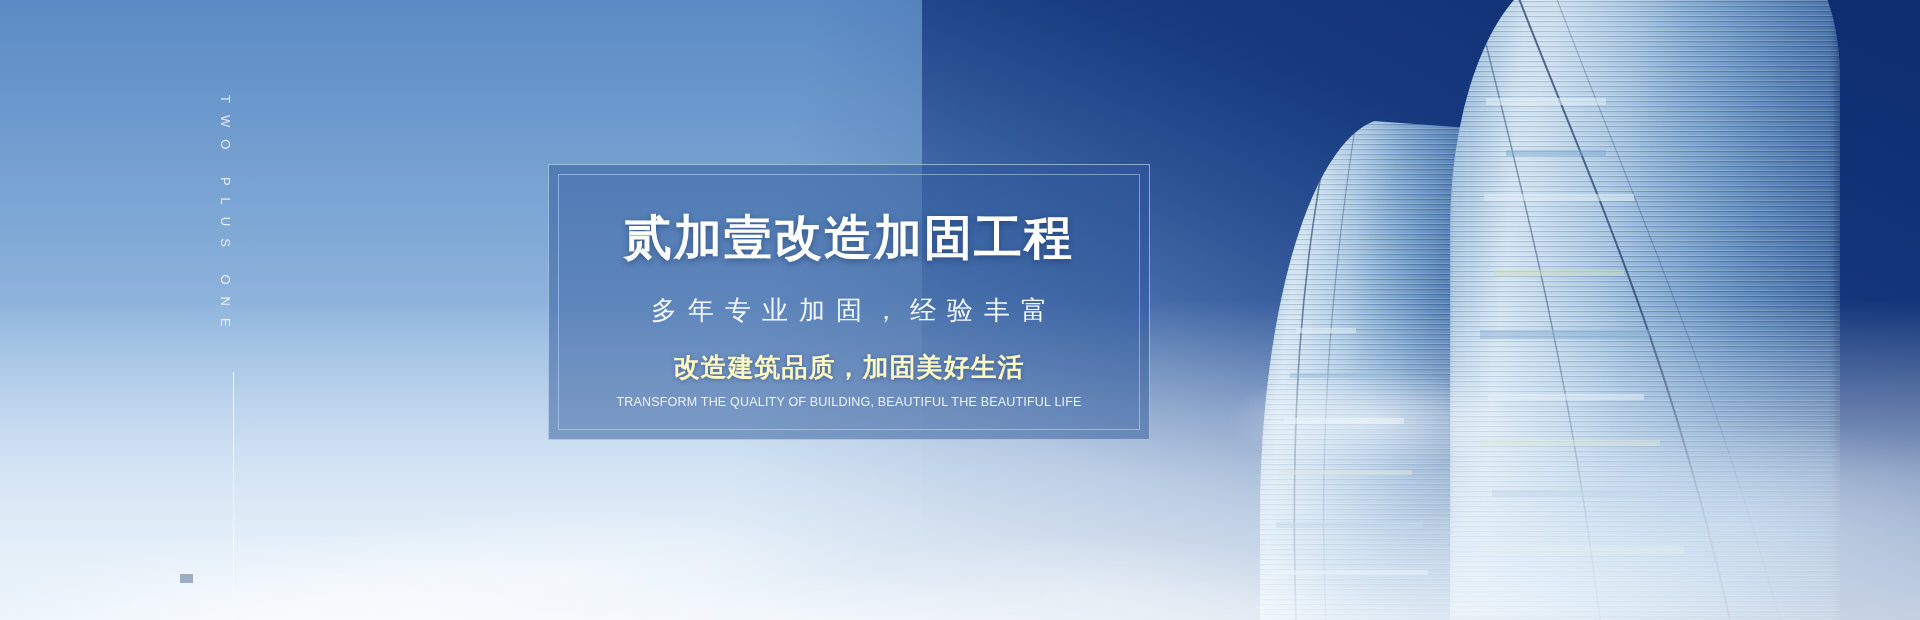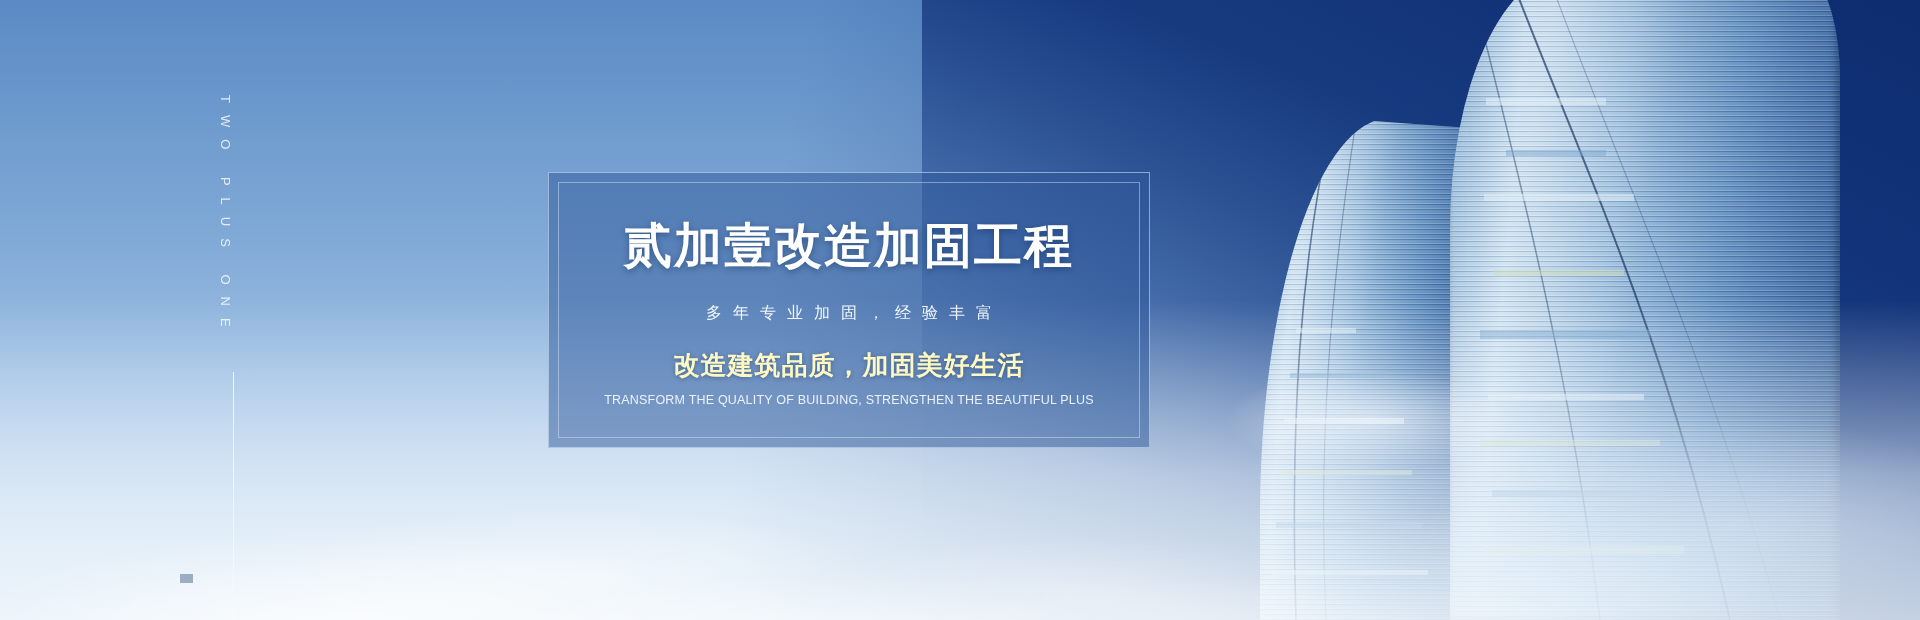--- a/index.html
+++ b/index.html
@@ -128,42 +128,42 @@
     position:absolute;left:233px;top:372px;width:1px;height:248px;
     background:linear-gradient(180deg, rgba(255,255,255,0.85) 0%, rgba(255,255,255,0.30) 100%);
   }
   .brand-mark{
     position:absolute;left:180px;top:574px;width:13px;height:9px;
     background:rgba(90,115,150,0.55);
   }
 
   
   .panel{
-    position:absolute;left:548px;top:172px;width:602px;height:276px;
+    position:absolute;left:548px;top:164px;width:602px;height:276px;
     background:rgba(46,88,154,0.50);
     border:1px solid rgba(222,235,250,0.55);
     box-sizing:border-box;
   }
   .panel-inner{
     position:absolute;inset:9px;
     border:1px solid rgba(222,235,250,0.45);
     box-sizing:border-box;
     display:flex;flex-direction:column;align-items:center;
   }
   .t-main{
     margin-top:39px;
     color:#ffffff;
     font-size:48px;font-weight:700;letter-spacing:2px;line-height:1;
     text-shadow:0 2px 6px rgba(10,35,80,0.45);
     white-space:nowrap;
   }
   .t-sub{
     margin-top:35px;
     color:#f2f7fd;
-    font-size:16px;font-weight:400;letter-spacing:11px;line-height:1;
+    font-size:26px;font-weight:400;letter-spacing:11px;line-height:1;
     text-indent:11px;
     white-space:nowrap;
   }
   .t-slogan{
     margin-top:31px;
     color:#fef9c3;
     font-size:26px;font-weight:700;letter-spacing:1px;line-height:1;
     text-shadow:0 1px 4px rgba(10,35,80,0.4);
     white-space:nowrap;
   }
@@ -227,17 +227,17 @@
 
   <div class="brand-vert">TWO PLUS ONE</div>
   <div class="brand-line"></div>
   <div class="brand-mark"></div>
 
   <div class="panel">
     <div class="panel-inner">
       <div class="t-main">贰加壹改造加固工程</div>
       <div class="t-sub">多年专业加固，经验丰富</div>
       <div class="t-slogan">改造建筑品质，加固美好生活</div>
-      <div class="t-en">TRANSFORM THE QUALITY OF BUILDING, STRENGTHEN THE BEAUTIFUL PLUS</div>
+      <div class="t-en">TRANSFORM THE QUALITY OF BUILDING, BEAUTIFUL THE BEAUTIFUL LIFE</div>
     </div>
   </div>
 
 </div>
 
 </body></html>

